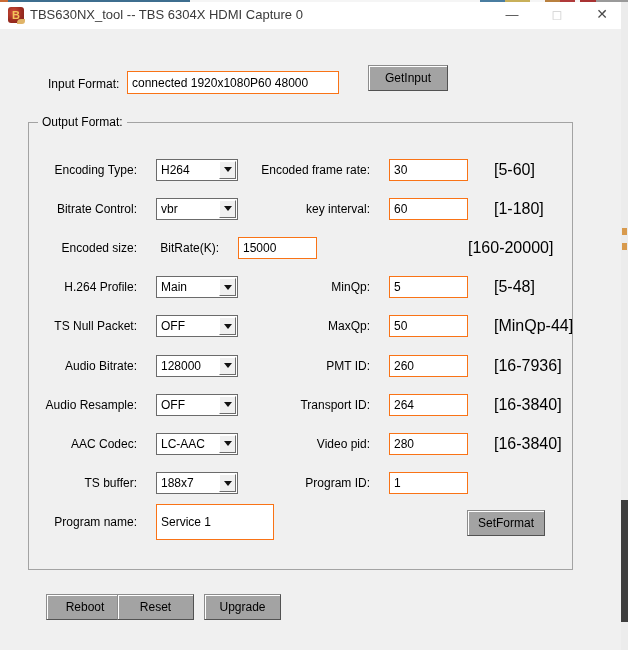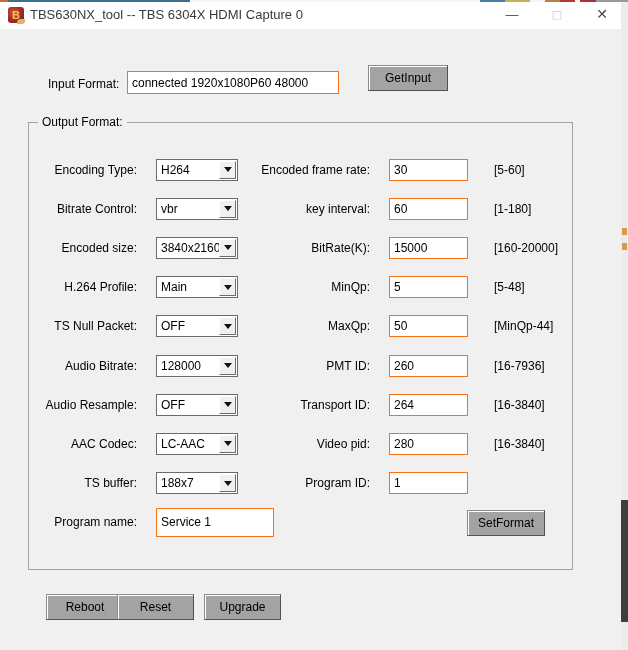--- a/index.html
+++ b/index.html
@@ -53,22 +53,22 @@
   .clab,.rlab{text-align:right;padding-right:19px;font-size:12px;white-space:nowrap;}
   .combo{position:relative;width:82px;height:22px;background:#fff;border:1px solid #6b6b6b;
          box-sizing:border-box;}
   .cval{position:absolute;left:4px;top:3px;font-size:12px;white-space:nowrap;}
   .carrow{position:absolute;right:1px;top:1px;bottom:1px;width:17px;background:#f0f0f0;
           border:1px solid;border-color:#ffffff #6d6d6d #6d6d6d #ffffff;box-sizing:border-box;
           display:flex;align-items:center;justify-content:center;}
   .carrow::after{content:"";width:0;height:0;border:4px solid transparent;border-top:5px solid #111;
           margin-top:4px;}
   .fld{width:79px;}
-  .pn-input{width:118px;height:29px;}
-  .range{font-size:12px;white-space:nowrap;}
+  .pn-input{width:118px;height:36px;}
+  .range{font-size:16px;white-space:nowrap;}
 </style>
 </head>
 <body>
 
 <div id="window">
 
   <div class="top-strip">
     <i style="left:0;width:8px;background:#c96a35"></i>
     <i style="left:8px;width:182px;background:#3d6e8f"></i>
     <i style="left:480px;width:25px;background:#4a7da0"></i>
@@ -120,24 +120,20 @@
           <span class="carrow"></span>
         </div>
         <div class="rlab">key interval:</div>
         <div><input class="tf fld" value="60" style=""></div>
         <div></div>
         <div class="range">[1-180]</div>
       </div>
 
       <div class="row">
         <div class="clab">Encoded size:</div>
-        <div class="combo">
-          <span class="cval">3840x2160</span>
-          <span class="carrow"></span>
-        </div>
         <div class="rlab">BitRate(K):</div>
         <div><input class="tf fld" value="15000" style=""></div>
         <div></div>
         <div class="range">[160-20000]</div>
       </div>
 
       <div class="row">
         <div class="clab">H.264 Profile:</div>
         <div class="combo">
           <span class="cval">Main</span>

